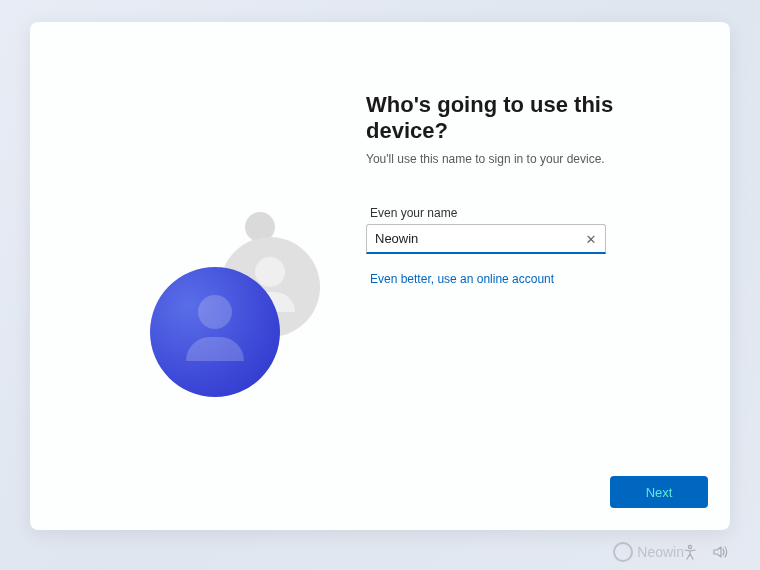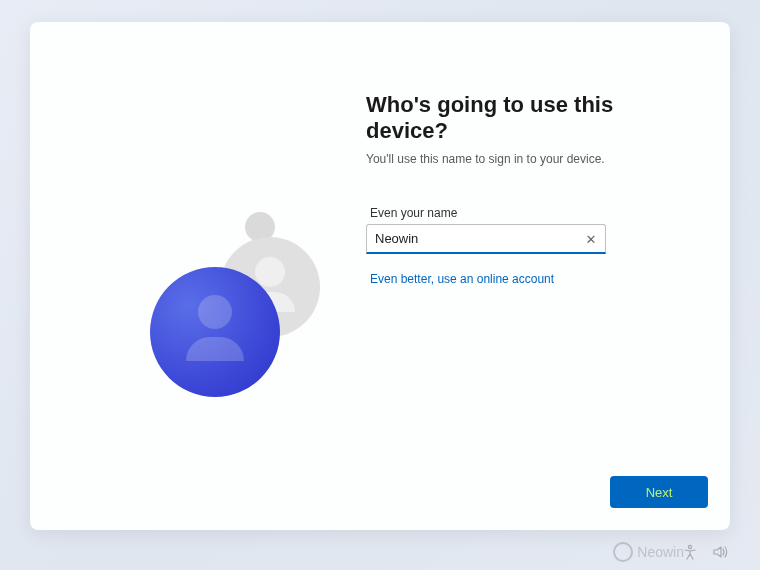--- a/index.html
+++ b/index.html
@@ -164,21 +164,21 @@
       text-decoration: none;
       cursor: pointer;
     }
     .next-btn {
       position: absolute;
       right: 22px;
       bottom: 22px;
       width: 98px;
       height: 32px;
       background: #0067c0;
-      color: #bef264;
+      color: #5eead4;
       border: none;
       border-radius: 4px;
       font-size: 13px;
       cursor: pointer;
     }
     .bottom-icons {
       position: absolute;
       bottom: 10px;
       right: 30px;
       display: flex;

